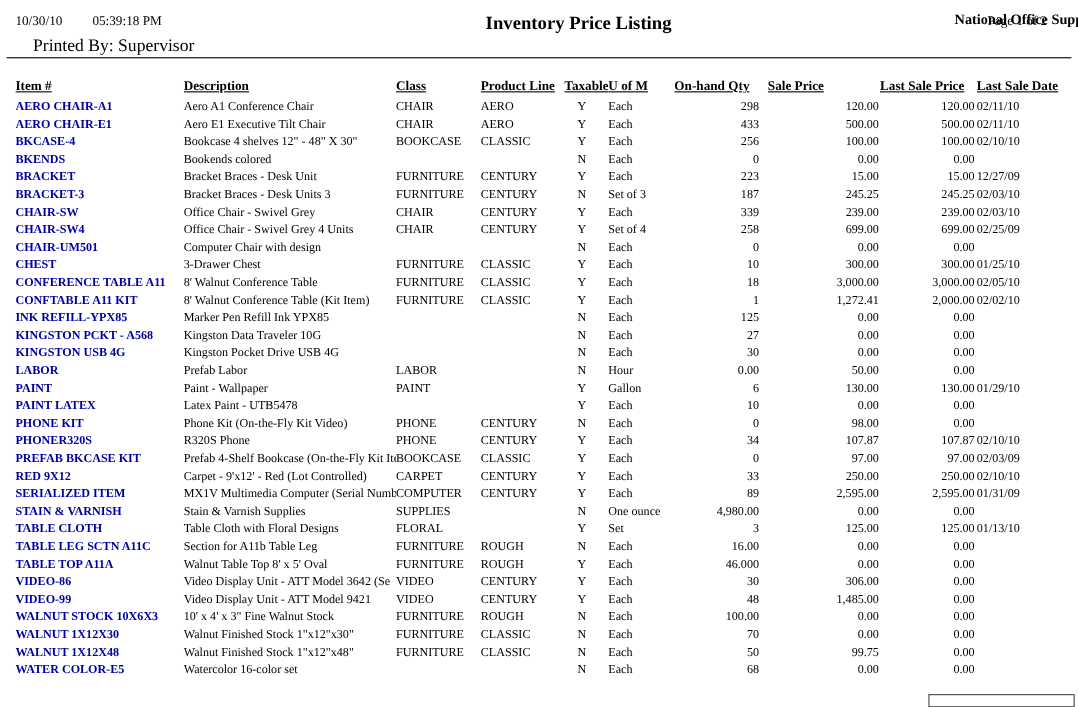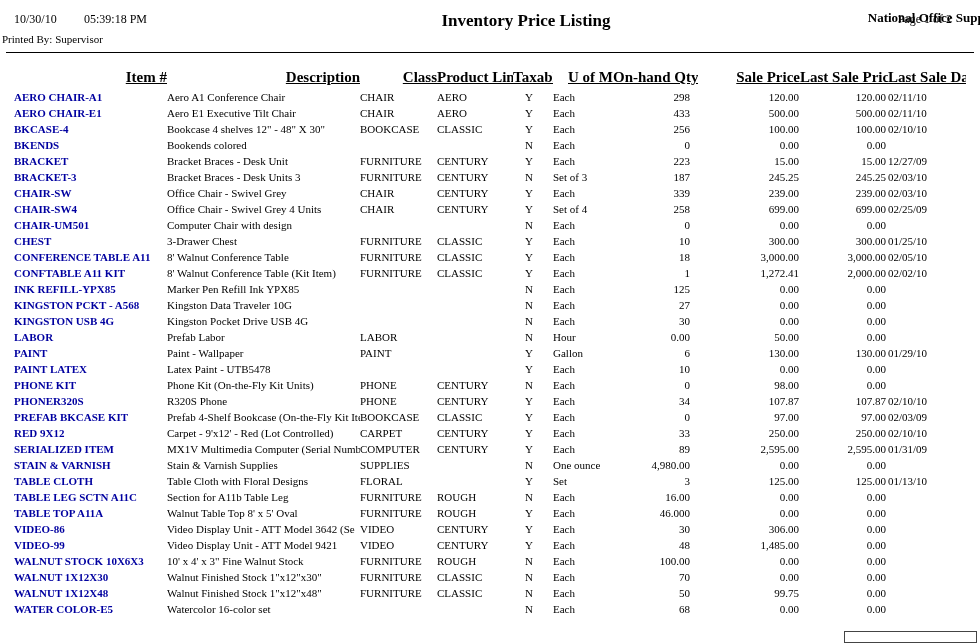--- a/index.html
+++ b/index.html
@@ -8,30 +8,30 @@
     background: #ffffff;
     color: #000;
     font-family: "Liberation Serif", "DejaVu Serif", serif;
     overflow: hidden;
     position: relative;
   }
   .hdr-date    { position:absolute; left:14px;  top:12px; font-size:12px; white-space:nowrap; }
   .hdr-time    { position:absolute; left:84px;  top:12px; font-size:12px; white-space:nowrap; }
   .hdr-company { position:absolute; left:0; top:10px; width:100%; text-align:right; font-size:13px; font-weight:bold;padding-left:42px; }
   .hdr-page    { position:absolute; right:28px; top:12px; font-size:12px; white-space:nowrap; }
-  .hdr-printedby { position:absolute; left:2px; top:33px; font-size:11px; white-space:nowrap; }
+  .hdr-printedby { position:absolute; left:30px; top:33px; font-size:16px; white-space:nowrap; }
   .hdr-title   { position:absolute; left:0; top:11px; width:100%; text-align:center; font-size:17px; font-weight:bold;padding-left:36px; }
   .hdr-rule    { position:absolute; left:6px; right:6px; top:52px; border-top:1px solid #000; height:0; }
 
   table.inv {
     position:absolute; left:14px; top:62px; width:952px;
     border-collapse:collapse; table-layout:fixed;
   }
   .inv th {
-    font-size:15px; font-weight:bold; text-align:right; vertical-align:bottom;
+    font-size:12px; font-weight:bold; text-align:left; vertical-align:bottom;
     height:24px; padding:0 0 3px 0; white-space:nowrap; overflow:hidden;
     text-decoration: underline;
   }
   .inv td {
     font-size:11px; height:16px; line-height:16px; padding:0;
     white-space:nowrap; overflow:hidden; vertical-align:middle;
   }
   td.c-item  { color:#0000A0; font-weight:bold; }
   .num       { text-align:right; }
   td.c-tax   { padding-left:12px; }
@@ -294,21 +294,21 @@
         <td class="c-pline"></td>
         <td class="c-tax">Y</td>
         <td class="c-uom">Each</td>
         <td class="c-qty num">10</td>
         <td class="c-sale num">0.00</td>
         <td class="c-lastp num">0.00</td>
         <td class="c-ldate"></td>
       </tr>
       <tr>
         <td class="c-item">PHONE KIT</td>
-        <td class="c-desc">Phone Kit (On-the-Fly Kit Units)</td>
+        <td class="c-desc">Phone Kit (On-the-Fly Kit Video)</td>
         <td class="c-class">PHONE</td>
         <td class="c-pline">CENTURY</td>
         <td class="c-tax">N</td>
         <td class="c-uom">Each</td>
         <td class="c-qty num">0</td>
         <td class="c-sale num">98.00</td>
         <td class="c-lastp num">0.00</td>
         <td class="c-ldate"></td>
       </tr>
       <tr>

